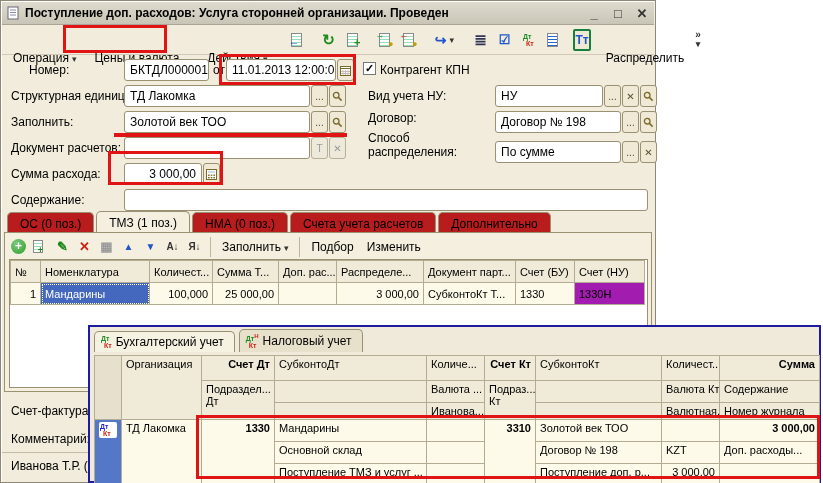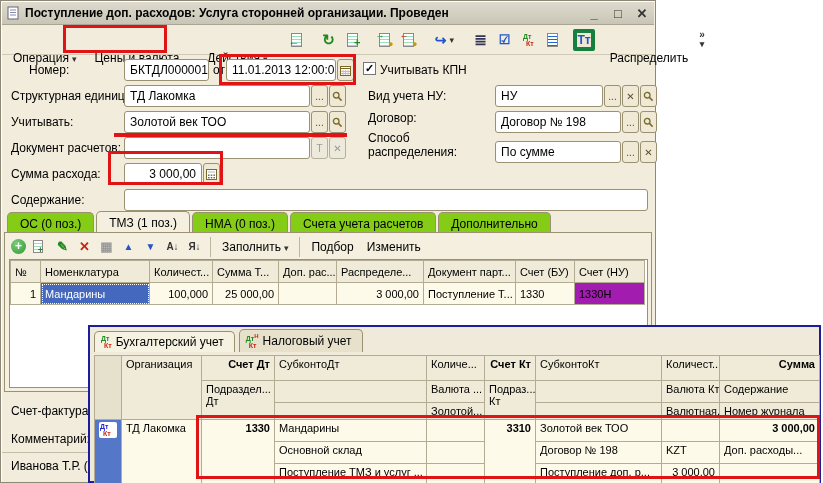--- a/index.html
+++ b/index.html
@@ -26,42 +26,42 @@
   .caret { font-size:9px; color:#333; margin-left:3px; }
   .vsep { width:1px; height:20px; background:#BDB69E; margin:0 3px; }
   .ibtn { width:22px; height:22px; display:flex; align-items:center; justify-content:center;
           position:relative; border:1px solid transparent; border-radius:2px; flex:none; }
   .doc { width:11px; height:14px; background:#fff; border:1px solid #8A8A8A;
          background-image:repeating-linear-gradient(#fff 0 2px,#9db 2px 3px); position:relative; }
   .ov { position:absolute; font-size:11px; font-weight:bold; line-height:1; }
   .blue { color:#2255CC; } .green { color:#1E8A1E; } .red { color:#CC2211; } .gold { color:#C89A10; }
   .dtkt { display:flex; flex-direction:column; line-height:1; font-size:7px; font-weight:bold; }
   .dtkt .d { color:#1E8A1E; } .dtkt .k { color:#CC2211; margin-left:3px; }
-  .ttbtn { border:4px solid #15803d; background:#EEE8D4; color:#2255CC; font-weight:bold;
+  .ttbtn { border:2px solid #15803d; background:#EEE8D4; color:#2255CC; font-weight:bold;
            width:24px; height:22px; display:flex; align-items:center; justify-content:center; border-radius:2px;}
   .distr { margin-left:4px; padding:3px 8px; white-space:nowrap;text-align:right; }
   .overflow { margin-left:auto; display:flex; flex-direction:column; align-items:center;
               line-height:1; font-size:10px; font-weight:bold; color:#333; }
 
   
   .lbl { position:absolute; white-space:nowrap; }
   .fgroup { position:absolute; display:flex; height:22px; }
   .fld { border:1px solid #9A9173; border-radius:3px; background:#fff; height:22px;
          padding:3px 5px; white-space:nowrap; overflow:hidden; flex:1; }
   .fld.center { text-align:center; } .fld.right { text-align:right; }
   .sbtn { width:17px; height:22px; margin-left:1px; border:1px solid #9A9173; border-radius:3px;
           background:#EFE9D5; display:flex; align-items:center; justify-content:center;
           font-size:10px; color:#5A5030; flex:none; }
   .sbtn.gray { color:#999; background:#EDE9DB; border-color:#B5AF9B; }
   .cbox { position:absolute; width:13px; height:13px; border:1px solid #777; background:#fff;
           display:flex; align-items:center; justify-content:center; font-size:11px; font-weight:bold; }
 
   
   .tabs { position:absolute; left:6px; top:209px; display:flex; align-items:flex-end; gap:2px; }
-  .tab { padding:4px 12px 3px; background:#84cc16; border:1px solid #9A9173; border-bottom:none;
+  .tab { padding:4px 12px 3px; background:#b91c1c; border:1px solid #9A9173; border-bottom:none;
          border-radius:5px 5px 0 0; white-space:nowrap; }
   .tab.active { background:#F4EFDE; padding-bottom:5px; position:relative; top:1px; font-weight:normal; }
 
   .panel { position:absolute; left:3px; top:231px; width:648px; height:160px;
            border:1px solid #9A9173; background:#F4EFDE; }
   .gtoolbar { position:absolute; left:4px; top:2px; right:4px; height:23px; display:flex; align-items:center; gap:3px; }
   .gico { width:19px; height:19px; display:flex; align-items:center; justify-content:center;
           font-size:13px; font-weight:bold; }
   .circle-add { width:15px; height:15px; border-radius:50%; background:radial-gradient(circle at 35% 30%, #7CC87C, #2E9E2E);
                 color:#fff; font-size:12px; line-height:14px; text-align:center; font-weight:bold; }
@@ -202,21 +202,21 @@
             <line x1="5.5" y1="5" x2="5.5" y2="10" stroke="#cbb"></line>
             <line x1="8" y1="5" x2="8" y2="10" stroke="#cbb"></line>
             <line x1="1" y1="6.5" x2="10" y2="6.5" stroke="#cbb"></line>
             <line x1="1" y1="8.5" x2="10" y2="8.5" stroke="#cbb"></line>
           </svg>
       </span>
     </div>
     <span class="cbox" style="left:362px;top:61px;">
         <span>✓</span>
       </span>
-    <span class="lbl" style="left:379px;top:62px;">Учитывать КПН</span>
+    <span class="lbl" style="left:379px;top:62px;">Контрагент КПН</span>
 
     <span class="lbl" style="left:10px;top:88px;">Структурная единица:</span>
     <div class="fgroup" style="left:123px;top:84px;width:222px;">
       <span class="fld">ТД Лакомка</span>
       <span class="sbtn">...</span>
       <span class="sbtn">
           <svg width="11" height="11" viewBox="0 0 11 11">
             <circle cx="4.2" cy="4.2" r="2.8" fill="none" stroke="#7a6a2a" stroke-width="1.3"></circle>
             <line x1="6.4" y1="6.4" x2="9.6" y2="9.6" stroke="#7a6a2a" stroke-width="1.5"></line>
           </svg>
@@ -228,21 +228,21 @@
       <span class="sbtn">...</span>
       <span class="sbtn">✕</span>
       <span class="sbtn">
           <svg width="11" height="11" viewBox="0 0 11 11">
             <circle cx="4.2" cy="4.2" r="2.8" fill="none" stroke="#7a6a2a" stroke-width="1.3"></circle>
             <line x1="6.4" y1="6.4" x2="9.6" y2="9.6" stroke="#7a6a2a" stroke-width="1.5"></line>
           </svg>
         </span>
     </div>
 
-    <span class="lbl" style="left:10px;top:114px;">Учитывать:</span>
+    <span class="lbl" style="left:10px;top:114px;">Заполнить:</span>
     <div class="fgroup" style="left:123px;top:110px;width:222px;">
       <span class="fld">Золотой век ТОО</span>
       <span class="sbtn">...</span>
       <span class="sbtn">
           <svg width="11" height="11" viewBox="0 0 11 11">
             <circle cx="4.2" cy="4.2" r="2.8" fill="none" stroke="#7a6a2a" stroke-width="1.3"></circle>
             <line x1="6.4" y1="6.4" x2="9.6" y2="9.6" stroke="#7a6a2a" stroke-width="1.5"></line>
           </svg>
         </span>
     </div>
@@ -348,21 +348,21 @@
             <td>Счет (БУ)</td>
             <td>Счет (НУ)</td>
           </tr>
           <tr class="dr">
             <td class="num">1</td>
             <td class="sel">Мандарины</td>
             <td class="num">100,000</td>
             <td class="num">25 000,00</td>
             <td></td>
             <td class="num">3 000,00</td>
-            <td>Поступление Т...</td>
+            <td>СубконтоКт Т...</td>
             <td>1330</td>
             <td class="nub">1330Н</td>
           </tr>
         </tbody>
           </table>
       </div>
     </div>
 
     <span class="lbl" style="left:10px;top:403px;">Счет-фактура:</span>
     <span class="lbl" style="left:10px;top:431px;">Комментарий:</span>
@@ -416,21 +416,21 @@
         <td rowspan="2" class="wrap">Подраздел... Дт</td>
         <td></td>
         <td>Валюта ...</td>
         <td rowspan="2" class="wrap">Подраз... Кт</td>
         <td></td>
         <td>Валюта Кт</td>
         <td>Содержание</td>
       </tr>
       <tr class="ph" style="height:16px;">
         <td></td>
-        <td>Золотой...</td>
+        <td>Иванова...</td>
         <td></td>
         <td>Валютная...</td>
         <td>Номер журнала</td>
       </tr>
 
       <tr style="height:22px;">
         <td class="selcol" rowspan="3">
           <span class="mini" style="background:#fff;border-radius:2px;padding:1px;">
                 <span style="color:#22c;">Дт</span>
                 <span class="k">Кт</span>

